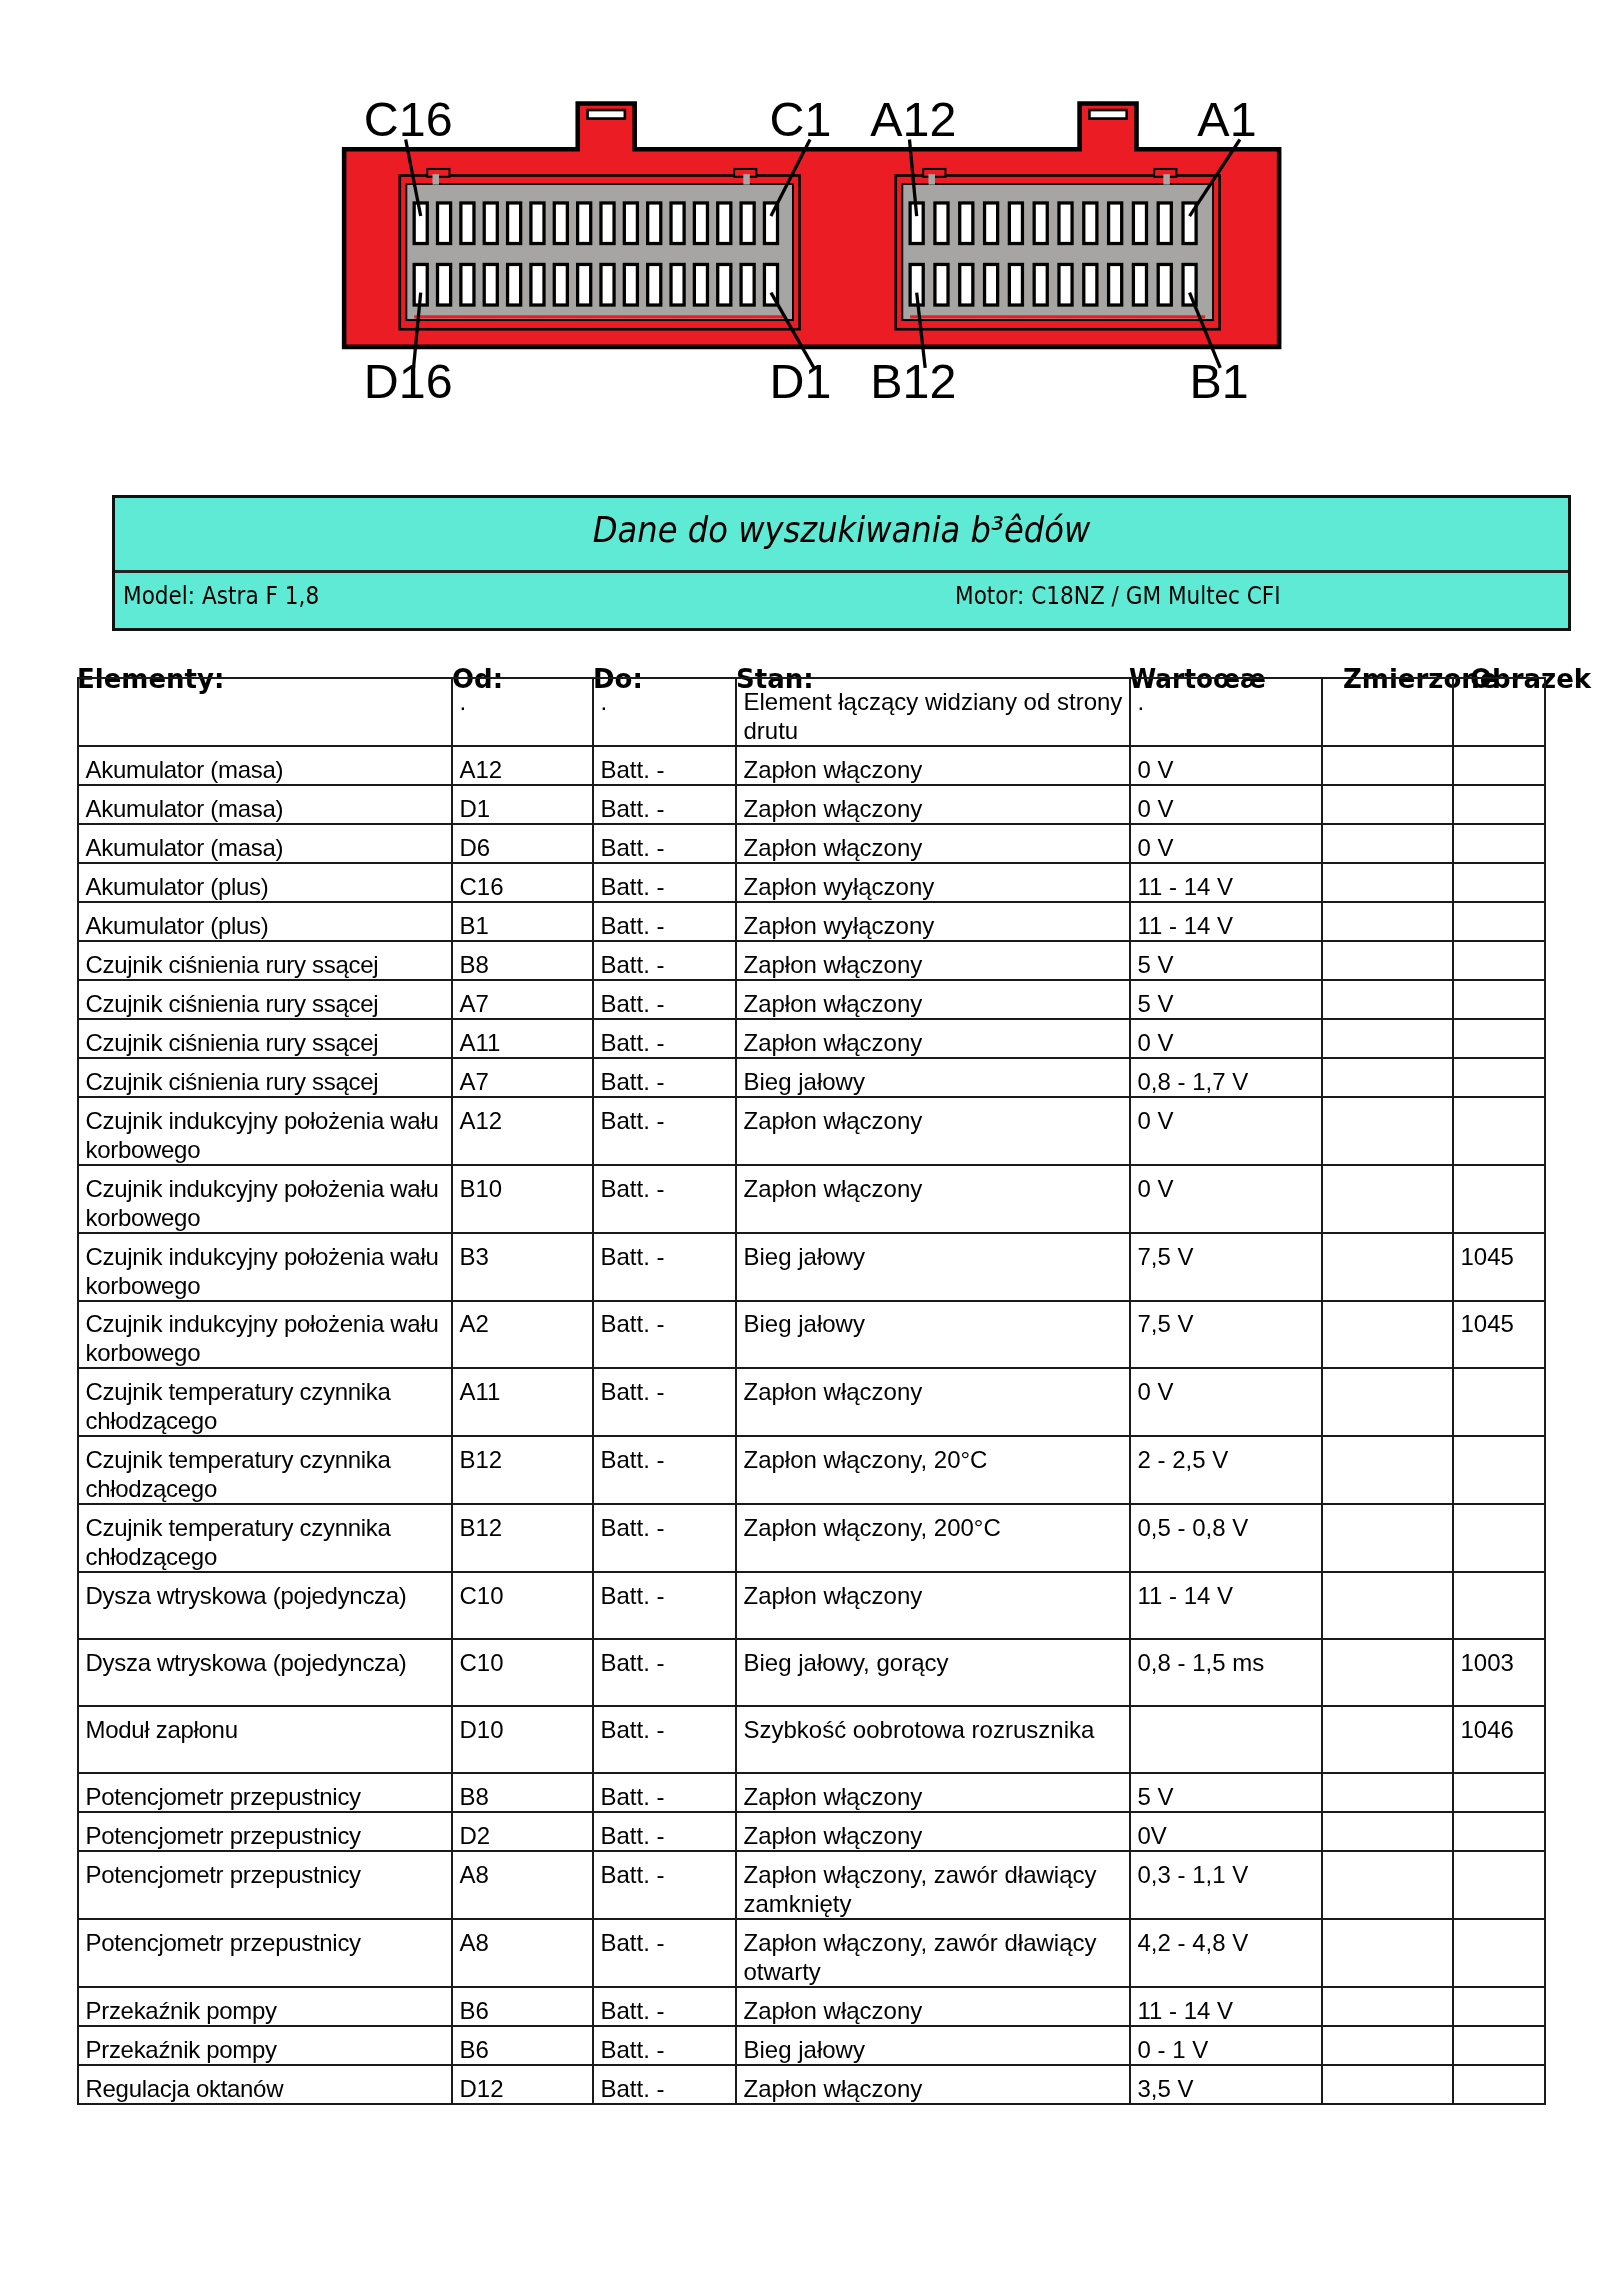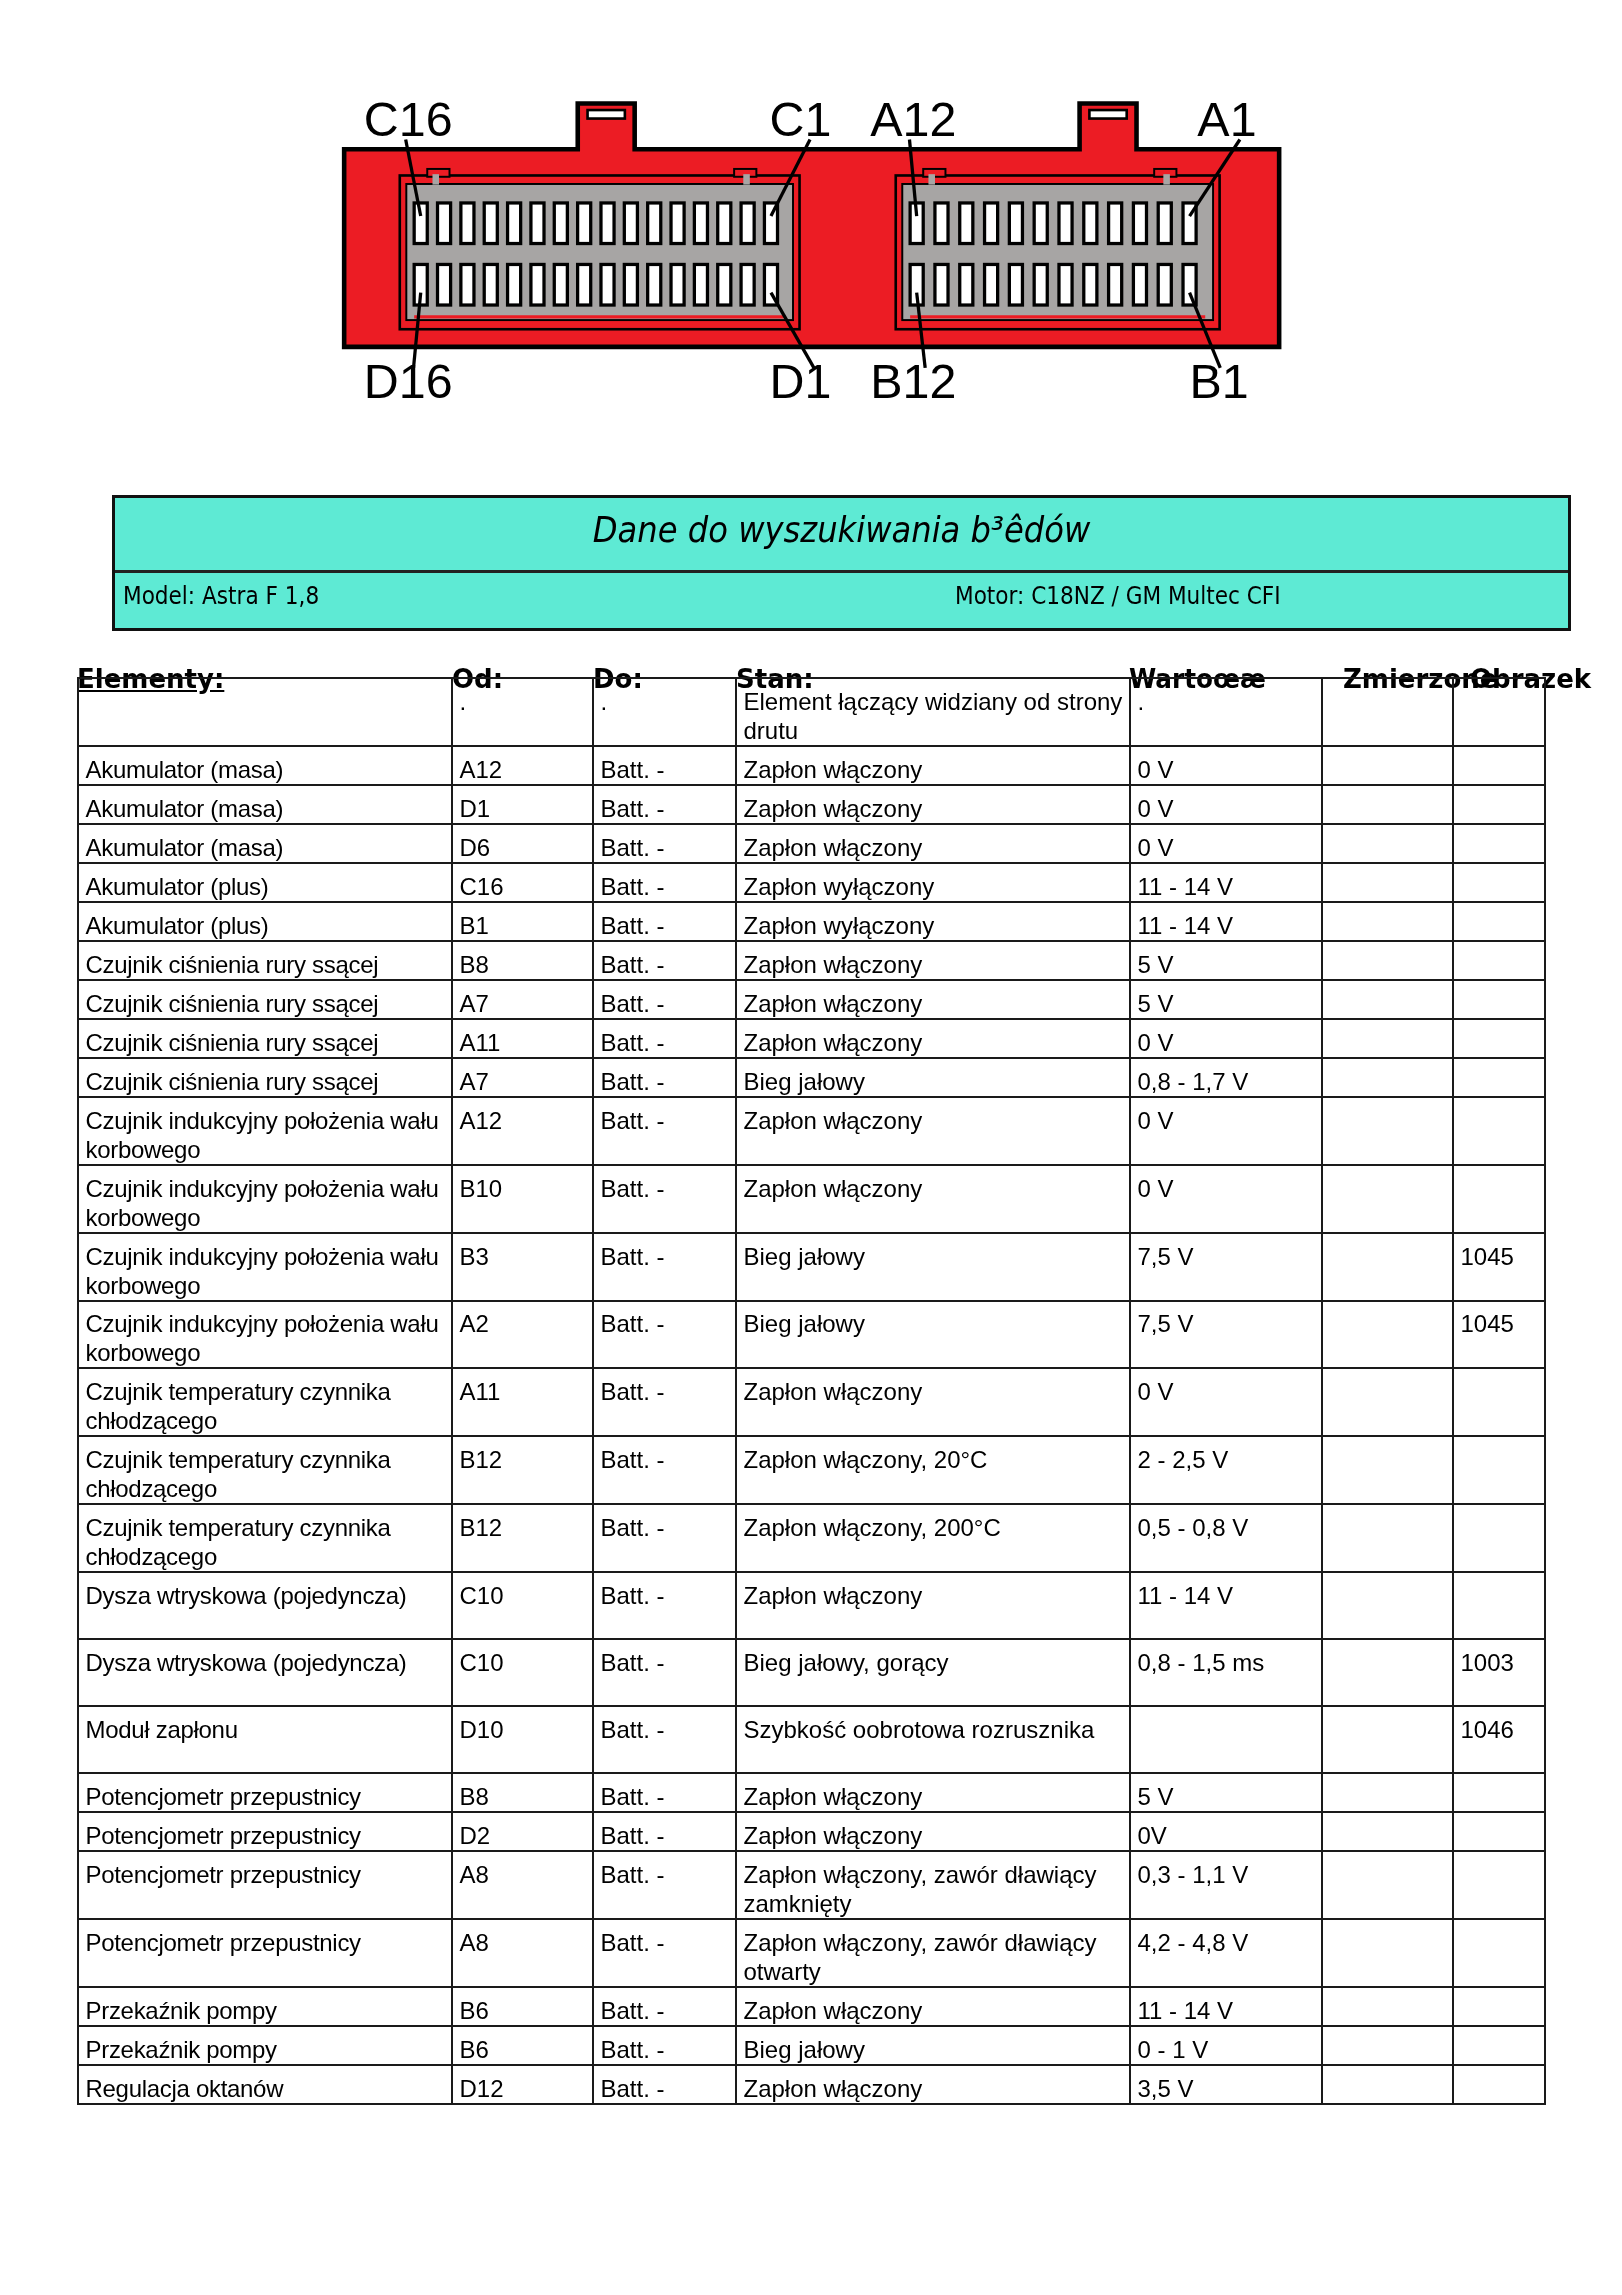--- a/index.html
+++ b/index.html
@@ -143,21 +143,21 @@
   <text class="pin-label" x="1818" y="608">B1</text>
 </svg>
 
 <div id="header-box">
   <div id="header-title">Dane do wyszukiwania b³êdów</div>
   <div id="header-divider"></div>
   <div id="model-text">Model: Astra F 1,8</div>
   <div id="motor-text">Motor: C18NZ / GM Multec CFI</div>
 </div>
 
-<div class="col-head" style="left:77px;text-decoration:underline;">Elementy:</div>
+<div class="col-head" style="left:77px;">Elementy:</div>
 <div class="col-head" style="left:452px;">Od:</div>
 <div class="col-head" style="left:593px;">Do:</div>
 <div class="col-head" style="left:736px;">Stan:</div>
 <div class="col-head" style="left:1129px; transform:scaleX(0.95); transform-origin:left;">Wartoœæ</div>
 <div class="col-head" style="left:1343px;">Zmierzone</div>
 <div class="col-head" style="left:1470px;">Obrazek</div>
 
 <table id="data-table">
   <colgroup>
     <col style="width:374px">

